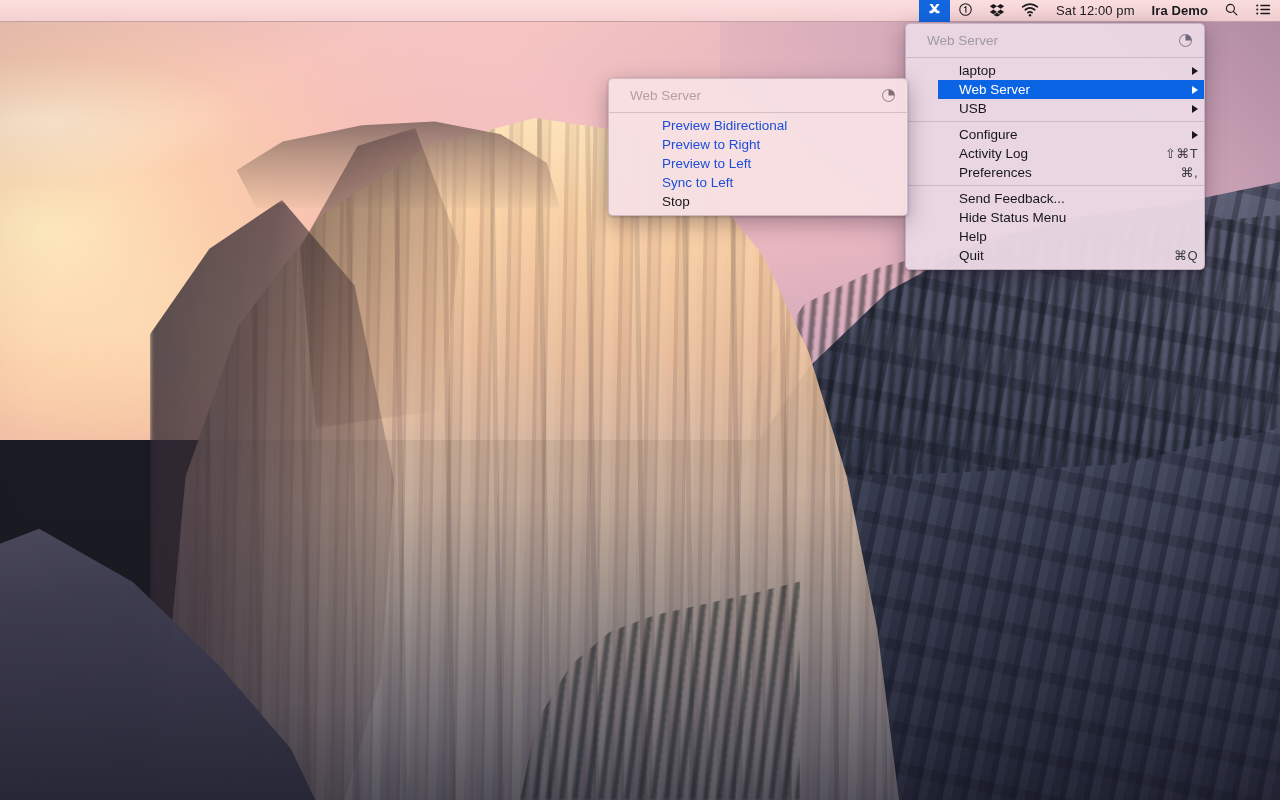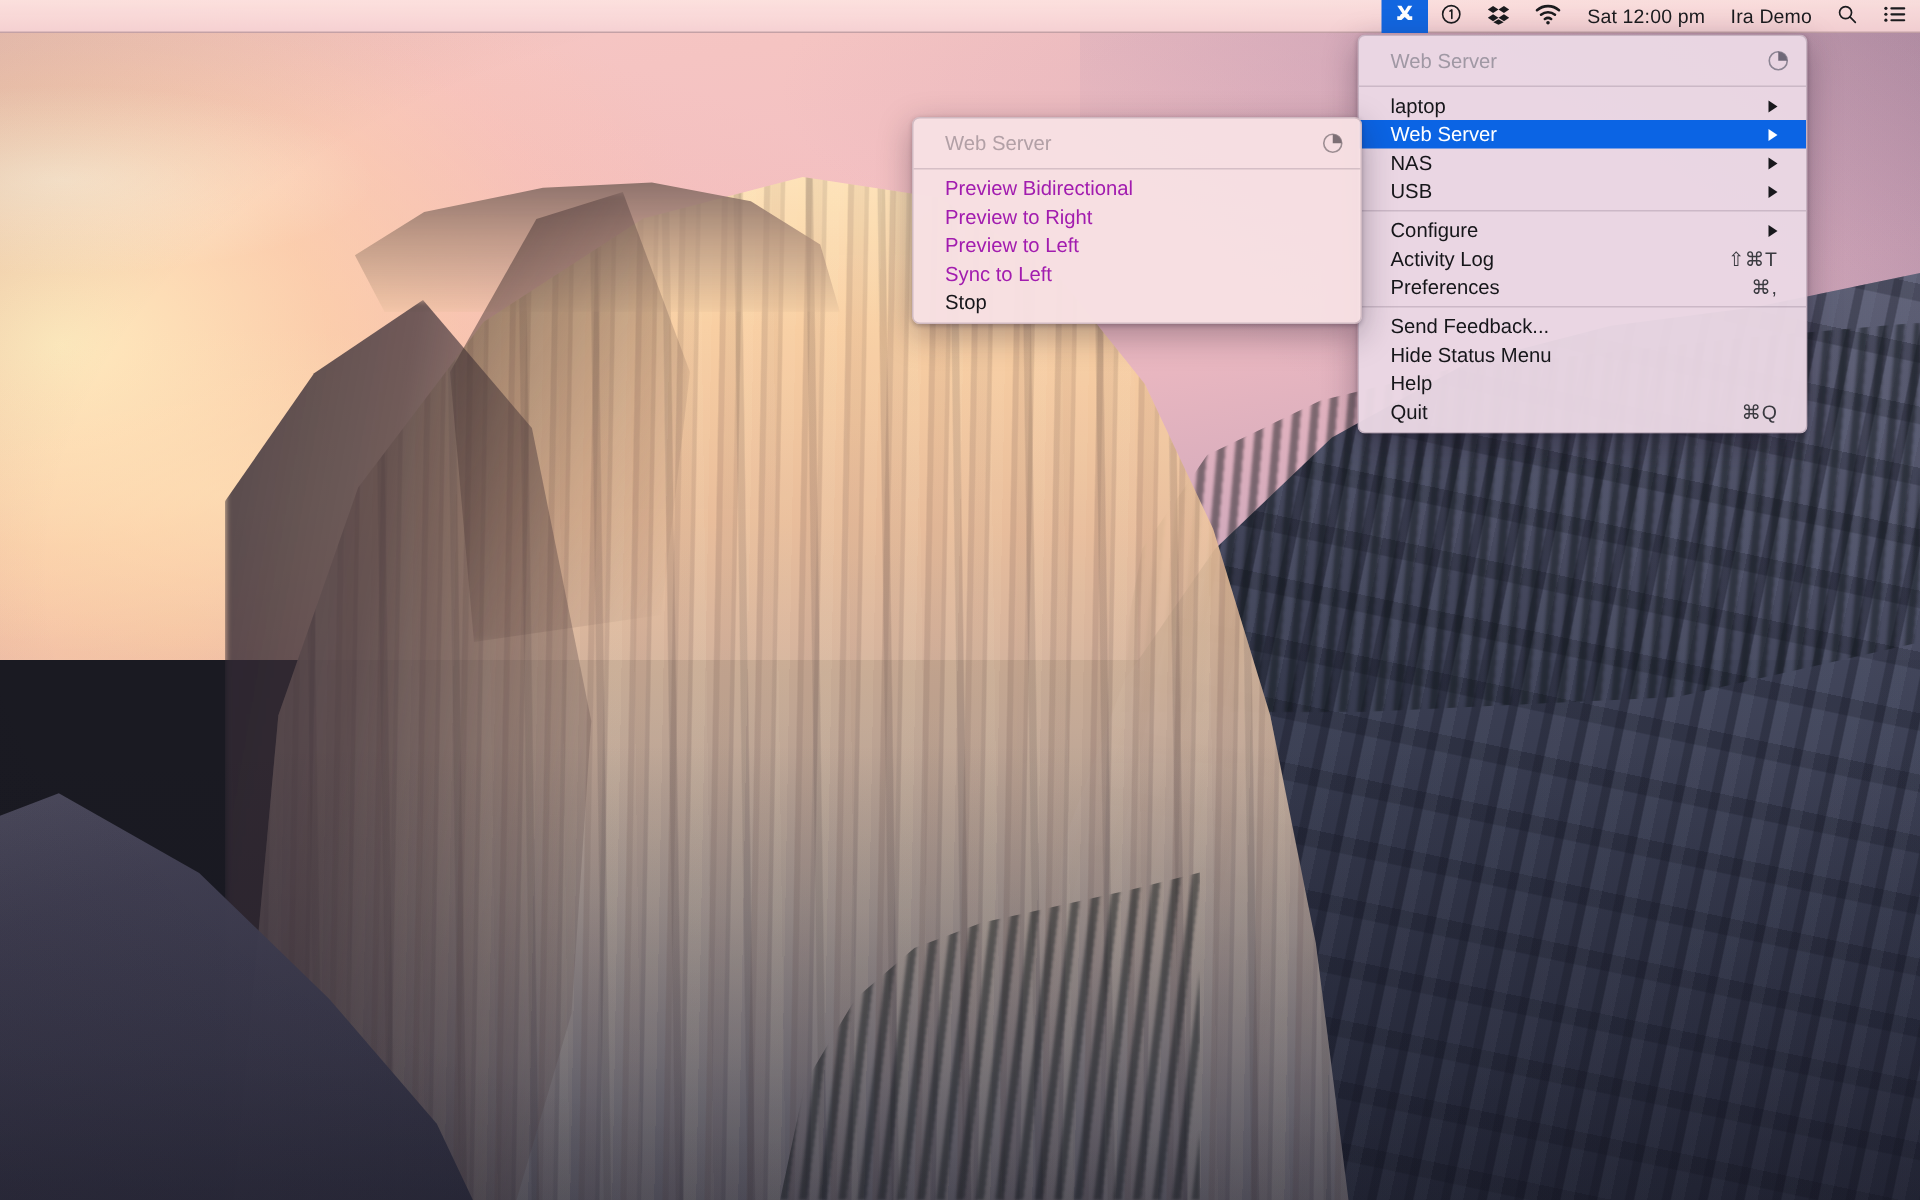--- a/index.html
+++ b/index.html
@@ -144,21 +144,21 @@
     background:linear-gradient(180deg, rgba(253,226,224,0.94) 0%, rgba(250,218,218,0.93) 55%, rgba(246,210,212,0.93) 100%);
     border-bottom:1px solid rgba(150,110,120,0.55);
     display:flex; align-items:center; justify-content:flex-end;
     font-size:13px; color:#1d1d20;
   }
   #menubar .mb-right { display:flex; align-items:center; height:22px; }
   .mb-item {
     height:22px; display:flex; align-items:center; padding:0 8px;
     white-space:nowrap; color:#1b1b1e;
   }
-  .mb-item.bold { font-weight:normal; letter-spacing:.1px; }
+  .mb-item.bold { font-weight:bold; letter-spacing:.1px; }
   .mb-item.active {
     background:#1266e0; color:#fff;
   }
   .mb-item.clock { padding:0 9px; letter-spacing:.1px; }
 
   
   .menu {
     position:absolute;
     background:rgba(234,216,228,0.965);
     border:1px solid rgba(120,100,118,0.30);
@@ -170,42 +170,43 @@
     overflow:hidden;
   }
   .menu-header {
     display:flex; align-items:center; justify-content:space-between;
     height:27px; padding:0 11px 0 21px;
     color:#a098a4; font-size:13.5px;
   }
   .menu-sep { height:1px; margin:3px 0 3px 0; background:rgba(120,100,120,0.26); }
   .menu-item {
     display:flex; align-items:center; justify-content:space-between;
-    height:19px; padding:0 19px 0 21px;
+    height:19px; padding:0 6px 0 21px;
     white-space:nowrap;
+    margin-left:32px;
   }
   .menu-item.disabled { color:#a39ba6; }
   .menu-item.selected { background:#0b64e4; color:#ffffff; }
   .menu-item .shortcut { color:#3a3a40; font-size:13px; letter-spacing:.4px; padding-left:26px; }
   .arrow {
     width:0; height:0; margin-left:22px;
     border-left:6px solid #18181c;
     border-top:4.5px solid transparent;
     border-bottom:4.5px solid transparent;
   }
   .menu-item.selected .arrow { border-left-color:#ffffff; }
 
   
   #status-menu { left:905px; top:23px; width:300px; }
   
   #sub-menu { left:608px; top:78px; width:300px;
     background:rgba(247,224,227,0.965);
   }
   #sub-menu .menu-header { color:#b2a0a6; }
-  #sub-menu .menu-item.disabled { color:#a21caf; }
+  #sub-menu .menu-item.disabled { color:#1d4ed8; }
 
   
   .pie { width:15px; height:15px; display:block; }
 </style>
 </head>
 <body>
 
 <div id="desktop">
   <div class="sky"></div>
   <div class="sky-purple"></div>
@@ -313,24 +314,20 @@
   <div>
     <div class="menu-item">
       <span>laptop</span>
       <span class="arrow"></span>
     </div>
     <div class="menu-item selected">
       <span>Web Server</span>
       <span class="arrow"></span>
     </div>
     <div class="menu-item">
-      <span>NAS</span>
-      <span class="arrow"></span>
-    </div>
-    <div class="menu-item">
       <span>USB</span>
       <span class="arrow"></span>
     </div>
   </div>
 
   <div class="menu-sep"></div>
 
   <div>
     <div class="menu-item">
       <span>Configure</span>

